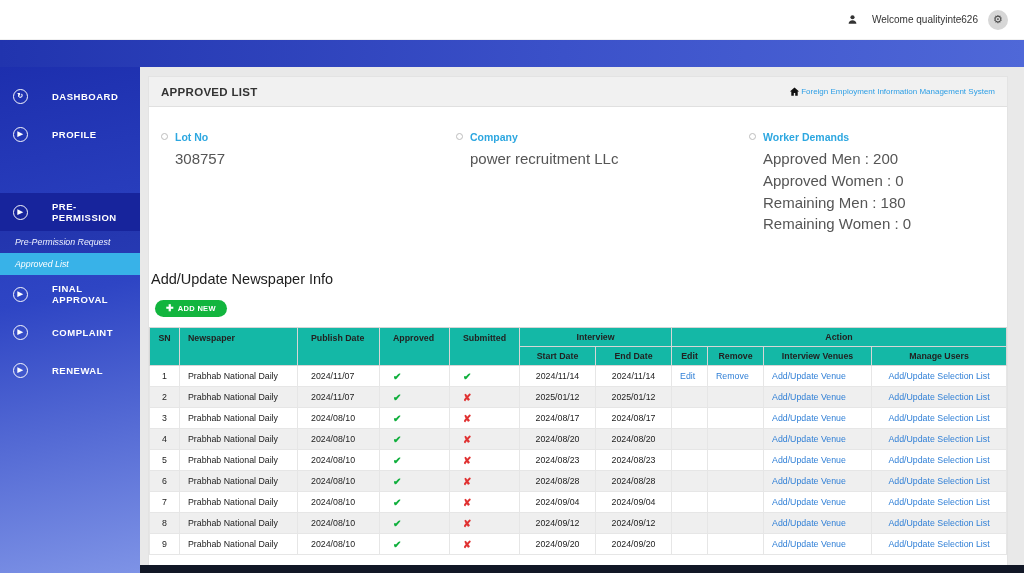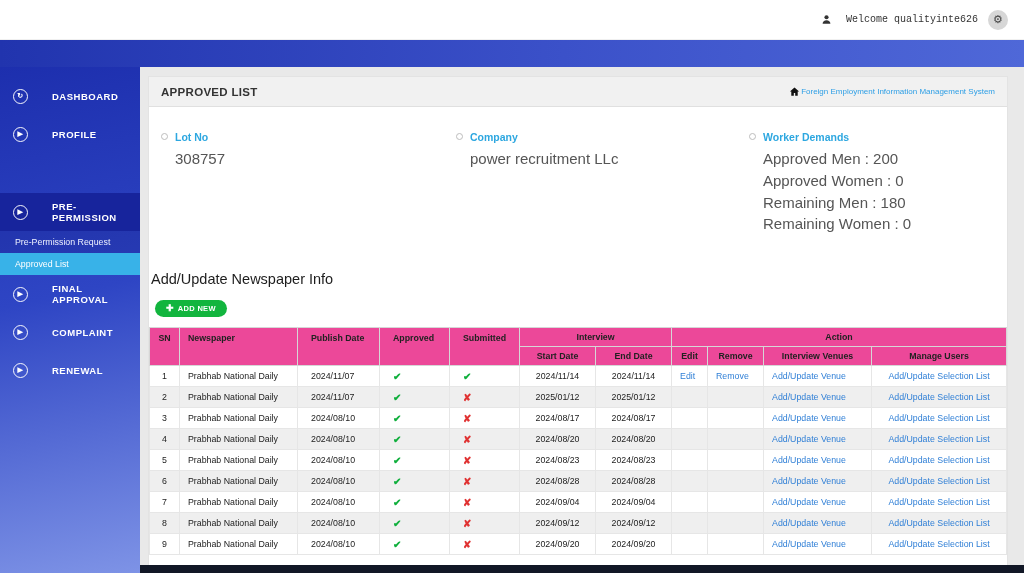--- a/index.html
+++ b/index.html
@@ -2,39 +2,39 @@
 <html><head>
 <meta charset="utf-8">
 <style>
   * { margin:0; padding:0; box-sizing:border-box; }
   html,body { width:1024px; height:573px; overflow:hidden; background:#e9e9e9;
               font-family:"Liberation Sans", sans-serif; position:relative; }
 
   
   .topbar { height:40px; background:#ffffff; display:flex; align-items:center;
             justify-content:flex-end; gap:10px; padding:0 16px; border-bottom:1px solid #f0f0f0; }
-  .welcome { display:flex; align-items:center; gap:14px; font-size:10px; color:#333;font-family:Liberation Mono, monospace; }
+  .welcome { display:flex; align-items:center; gap:14px; font-size:10px; color:#333; }
   .gear-btn { width:20px; height:20px; border-radius:50%; background:#d7d7d7; border:none;
               color:#444; font-size:11px; display:flex; align-items:center; justify-content:center;
               cursor:pointer; }
 
   .blue-band { height:27px; background:linear-gradient(90deg,#2134ae,#3b51c9 55%,#4f68d8); }
 
   
   .layout { display:flex; height:506px; }
 
   
   .sidebar { width:140px; flex-shrink:0; padding-top:10px;
              background:linear-gradient(168deg,#1d2fae 0%,#2e45c4 45%,#7e93e6 100%); }
   .nav-item { display:flex; align-items:center; gap:24px; height:38px; padding:0 13px;
               color:#fff; font-size:9.5px; font-weight:bold; letter-spacing:.5px; cursor:pointer; }
   .nav-item.active { background:#17249c;margin-top:40px; }
   .nav-icon { width:15px; height:15px; border:1.3px solid rgba(255,255,255,.95); border-radius:50%;
               display:flex; align-items:center; justify-content:center; font-size:7px; flex-shrink:0; }
-  .submenu { background:rgba(10,18,110,.18); }
+  .submenu { background:rgba(10,18,110,.18);font-style:italic; }
   .sub-item { height:22px; display:flex; align-items:center; padding:0 14px 0 15px;
               color:#eef1ff; font-size:8.8px; cursor:pointer; }
   .sub-item.selected { background:#38b2e8; color:#fff; }
 
   
   .main { flex:1; padding:9px 16px 0 8px; position:relative; }
   .card { background:#fff; border:1px solid #e3e3e3; padding-bottom:10px; }
 
   .page-header { height:30px; background:#f1f1f1; border-bottom:1px solid #e0e0e0;
                  display:flex; align-items:center; justify-content:space-between; padding:0 12px; }
@@ -50,21 +50,21 @@
   .info-value { font-size:15px; color:#555; line-height:1.45; }
 
   .section-title { font-size:14.5px; font-weight:500; color:#1d1d1d; margin:16px 0 10px 2px; }
 
   .add-new { background:#12b53e; color:#fff; border:none; border-radius:11px; height:17px;
              padding:0 11px; font-size:7.5px; font-weight:bold; letter-spacing:.3px;
              display:inline-flex; align-items:center; gap:4px; margin:0 0 10px 6px; cursor:pointer; }
   .plus-icon { font-size:9px; line-height:1; }
 
   table { width:100%; border-collapse:collapse; font-size:8.8px; color:#222; table-layout:fixed; }
-  thead th { background:#ec4899; border:1px solid #d6d6d6; font-weight:bold; height:19px;
+  thead th { background:#14b8a6; border:1px solid #d6d6d6; font-weight:bold; height:19px;
              padding:0 8px; text-align:center; }
   thead th.rowspan { vertical-align:top; padding-top:5px; }
   tbody td { border:1px solid #e6e6e6; height:21px; padding:0 8px; }
   tbody tr:nth-child(even) { background:#efefef; }
   th.h-left, td.c-news { text-align:left; }
   th.h-pad, td.c-date, td.c-mark { text-align:left; padding-left:13px; }
   td.c-sn { text-align:center; }
   td.c-idate { text-align:center; }
   td.c-edit, td.c-remove, td.c-venue { text-align:left; }
   td.c-manage { text-align:center; }

